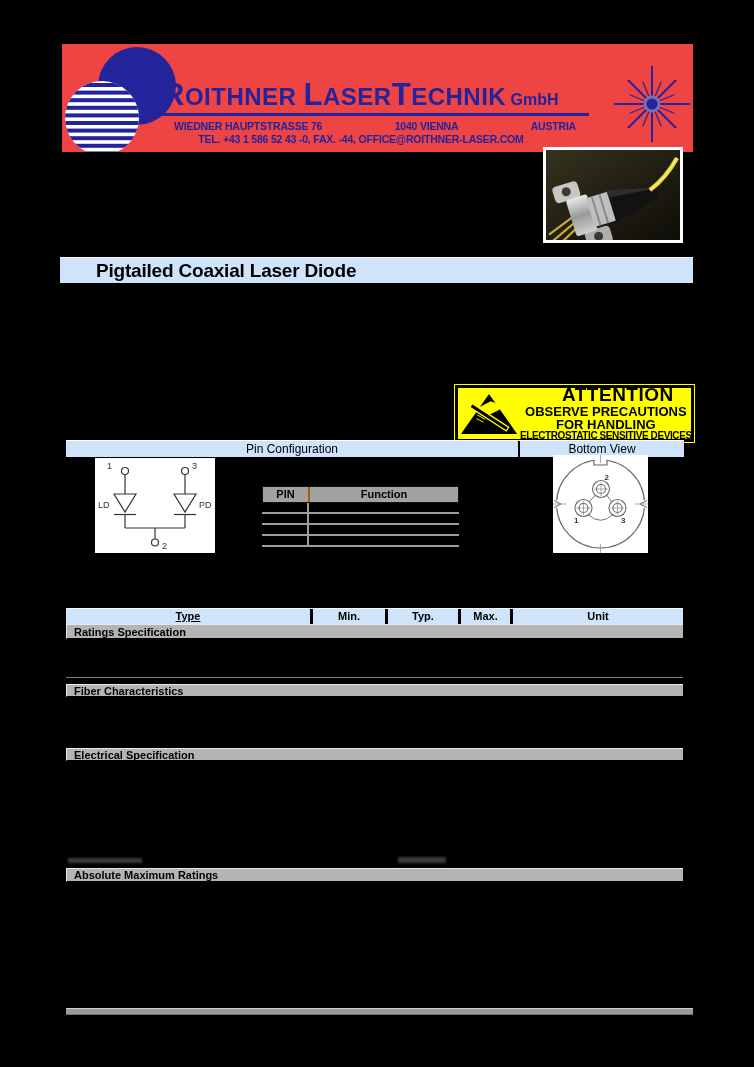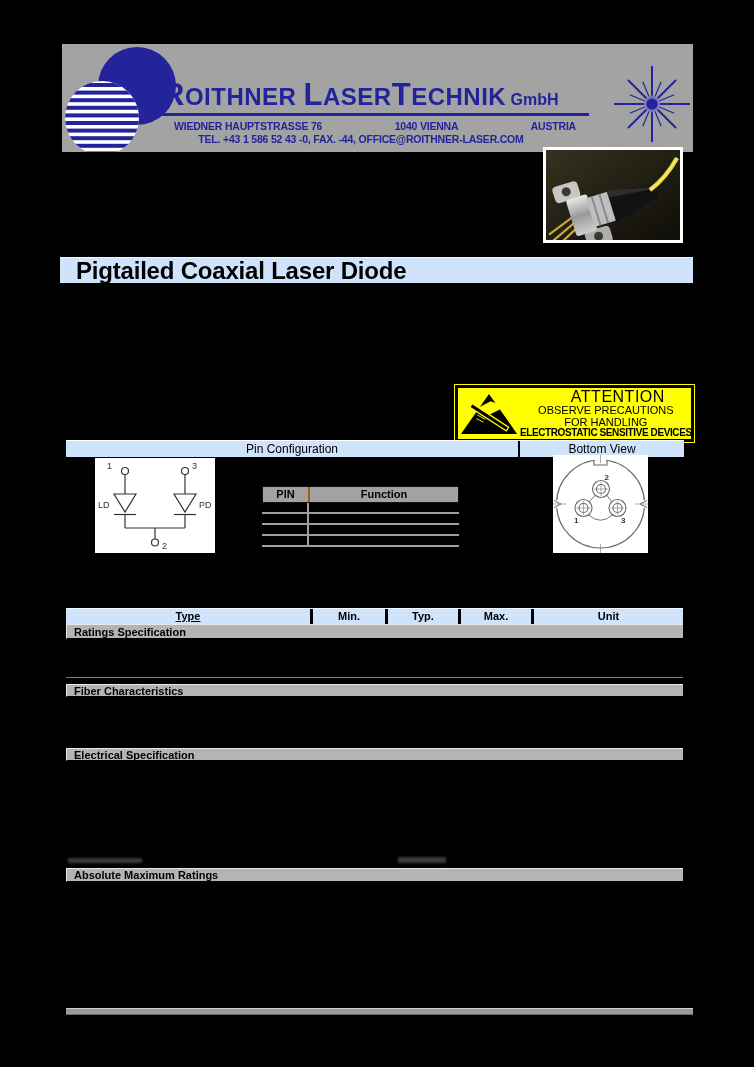--- a/index.html
+++ b/index.html
@@ -1,51 +1,51 @@
 <!DOCTYPE html>
 <html><head>
 <meta charset="utf-8">
 <style>
   html,body{margin:0;padding:0;background:#000;}
   #page{position:relative;width:754px;height:1067px;background:#000;overflow:hidden;
         font-family:"Liberation Sans",sans-serif;color:#000;}
   .abs{position:absolute;}
 
   
-  #logo-box{left:62px;top:44px;width:631px;height:108px;background:#a3a3a3;overflow:hidden;}
+  #logo-box{left:62px;top:44px;width:631px;height:108px;background:#ef4444;overflow:hidden;}
   #logo-art{left:0;top:0;}
   #brand-line{left:100px;top:34px;width:440px;color:#23239b;font-weight:bold;white-space:nowrap;
               letter-spacing:.5px;line-height:34px;}
   .brand-big{font-size:31px;}
   .brand-small{font-size:24px;}
   .brand-suffix{font-size:16px;letter-spacing:0;}
   #brand-rule{left:90px;top:69px;width:437px;height:3px;background:#23239b;}
   #address-row{left:112px;top:76px;width:402px;display:flex;justify-content:space-between;
                color:#23239b;font-weight:bold;font-size:10.5px;letter-spacing:-.2px;align-items:flex-end;}
   #contact-line{left:98px;top:89px;width:402px;text-align:center;color:#23239b;font-weight:bold;
                 font-size:10.5px;letter-spacing:-.2px;}
   #starburst{left:548px;top:18px;}
 
   
   #photo-box{left:543px;top:147px;width:134px;height:90px;border:3px solid #fff;background:#1c1b12;}
 
   
   #title-bar{left:60px;top:257px;width:633px;height:25px;background:#cfe3fb;
              border-top:1px solid #f2f7ff;border-bottom:3px solid #000;
              display:flex;align-items:center;}
-  #title-bar span{font-size:24px;font-weight:bold;padding-left:16px;letter-spacing:-.2px;}
+  #title-bar span{font-size:19px;font-weight:bold;padding-left:36px;letter-spacing:-.2px;}
 
   
   #attention-box{left:455px;top:385px;width:233px;height:51px;background:#ffff00;
                  border:3px solid #000;outline:1px solid #ffff00;display:flex;align-items:stretch;}
   #esd-icon{flex:0 0 62px;display:flex;align-items:center;justify-content:center;}
   #attention-text{flex:1;display:flex;flex-direction:column;align-items:center;justify-content:center;
                   line-height:1.02;}
-  .attn-title{font-size:16px;font-weight:400;letter-spacing:.5px;margin-left:24px;}
-  .attn-line{font-size:11px;font-weight:normal;}
+  .attn-title{font-size:19px;font-weight:700;letter-spacing:.5px;margin-left:24px;}
+  .attn-line{font-size:13px;font-weight:bold;}
   .attn-line3{font-size:10px;font-weight:bold;letter-spacing:-.4px;white-space:nowrap;}
 
   
   #pinconf-row{left:66px;top:440px;width:618px;height:16px;display:flex;border-top:1px solid #fff;}
   .pinconf-cell{background:#cfe3fb;font-size:12px;font-weight:normal;text-align:center;line-height:16px;}
   #pinconf-left{width:452px;}
   #pinconf-div{width:2px;background:#000;}
   #pinconf-right{flex:1;}
 
   #pin-diagram-box{left:95px;top:458px;width:120px;height:95px;background:#fff;}
@@ -57,21 +57,21 @@
   #pin-th-pin{width:45px;border-right:2px solid #a16207;}
   #pin-th-fn{flex:1;}
   #pin-table-rows{left:262px;top:503px;width:197px;height:44px;background:#000;}
   .row-line{position:absolute;left:0;width:197px;height:2px;background:#9e9e9e;}
   #pin-table-vline{position:absolute;left:45px;top:0;width:2px;height:44px;background:#9e9e9e;}
 
   
   #spec-header{left:66px;top:608px;width:617px;height:15px;display:flex;border-top:1px solid #f2f7ff;}
   .spec-th{background:#cfe3fb;font-size:11px;font-weight:bold;text-align:center;line-height:15px;}
   .spec-div{width:3px;background:#000;}
-  .th-type{width:244px;text-decoration:underline;}.th-min{width:72px;}.th-typ{width:70px;}.th-max{width:70px;}.th-unit{flex:1;}
+  .th-type{width:244px;text-decoration:underline;}.th-min{width:72px;}.th-typ{width:70px;}.th-max{width:49px;}.th-unit{flex:1;}
 
   .section-bar{left:66px;width:617px;background:#b4b4b4;border-top:1px solid #e8e8e8;
                border-left:1px solid #e8e8e8;border-bottom:1px solid #000;
                font-size:11px;font-weight:bold;line-height:13px;padding-left:7px;box-sizing:border-box;}
   #bar-optical{top:624px;height:15px;line-height:14px;}
   #bar-fiber{top:684px;height:13px;}
   #bar-electrical{top:748px;height:13px;}
   #bar-absmax{top:868px;height:14px;line-height:13px;}
   #hairline-fiber{left:66px;top:677px;width:617px;height:1px;background:#7d7d7d;}
 

